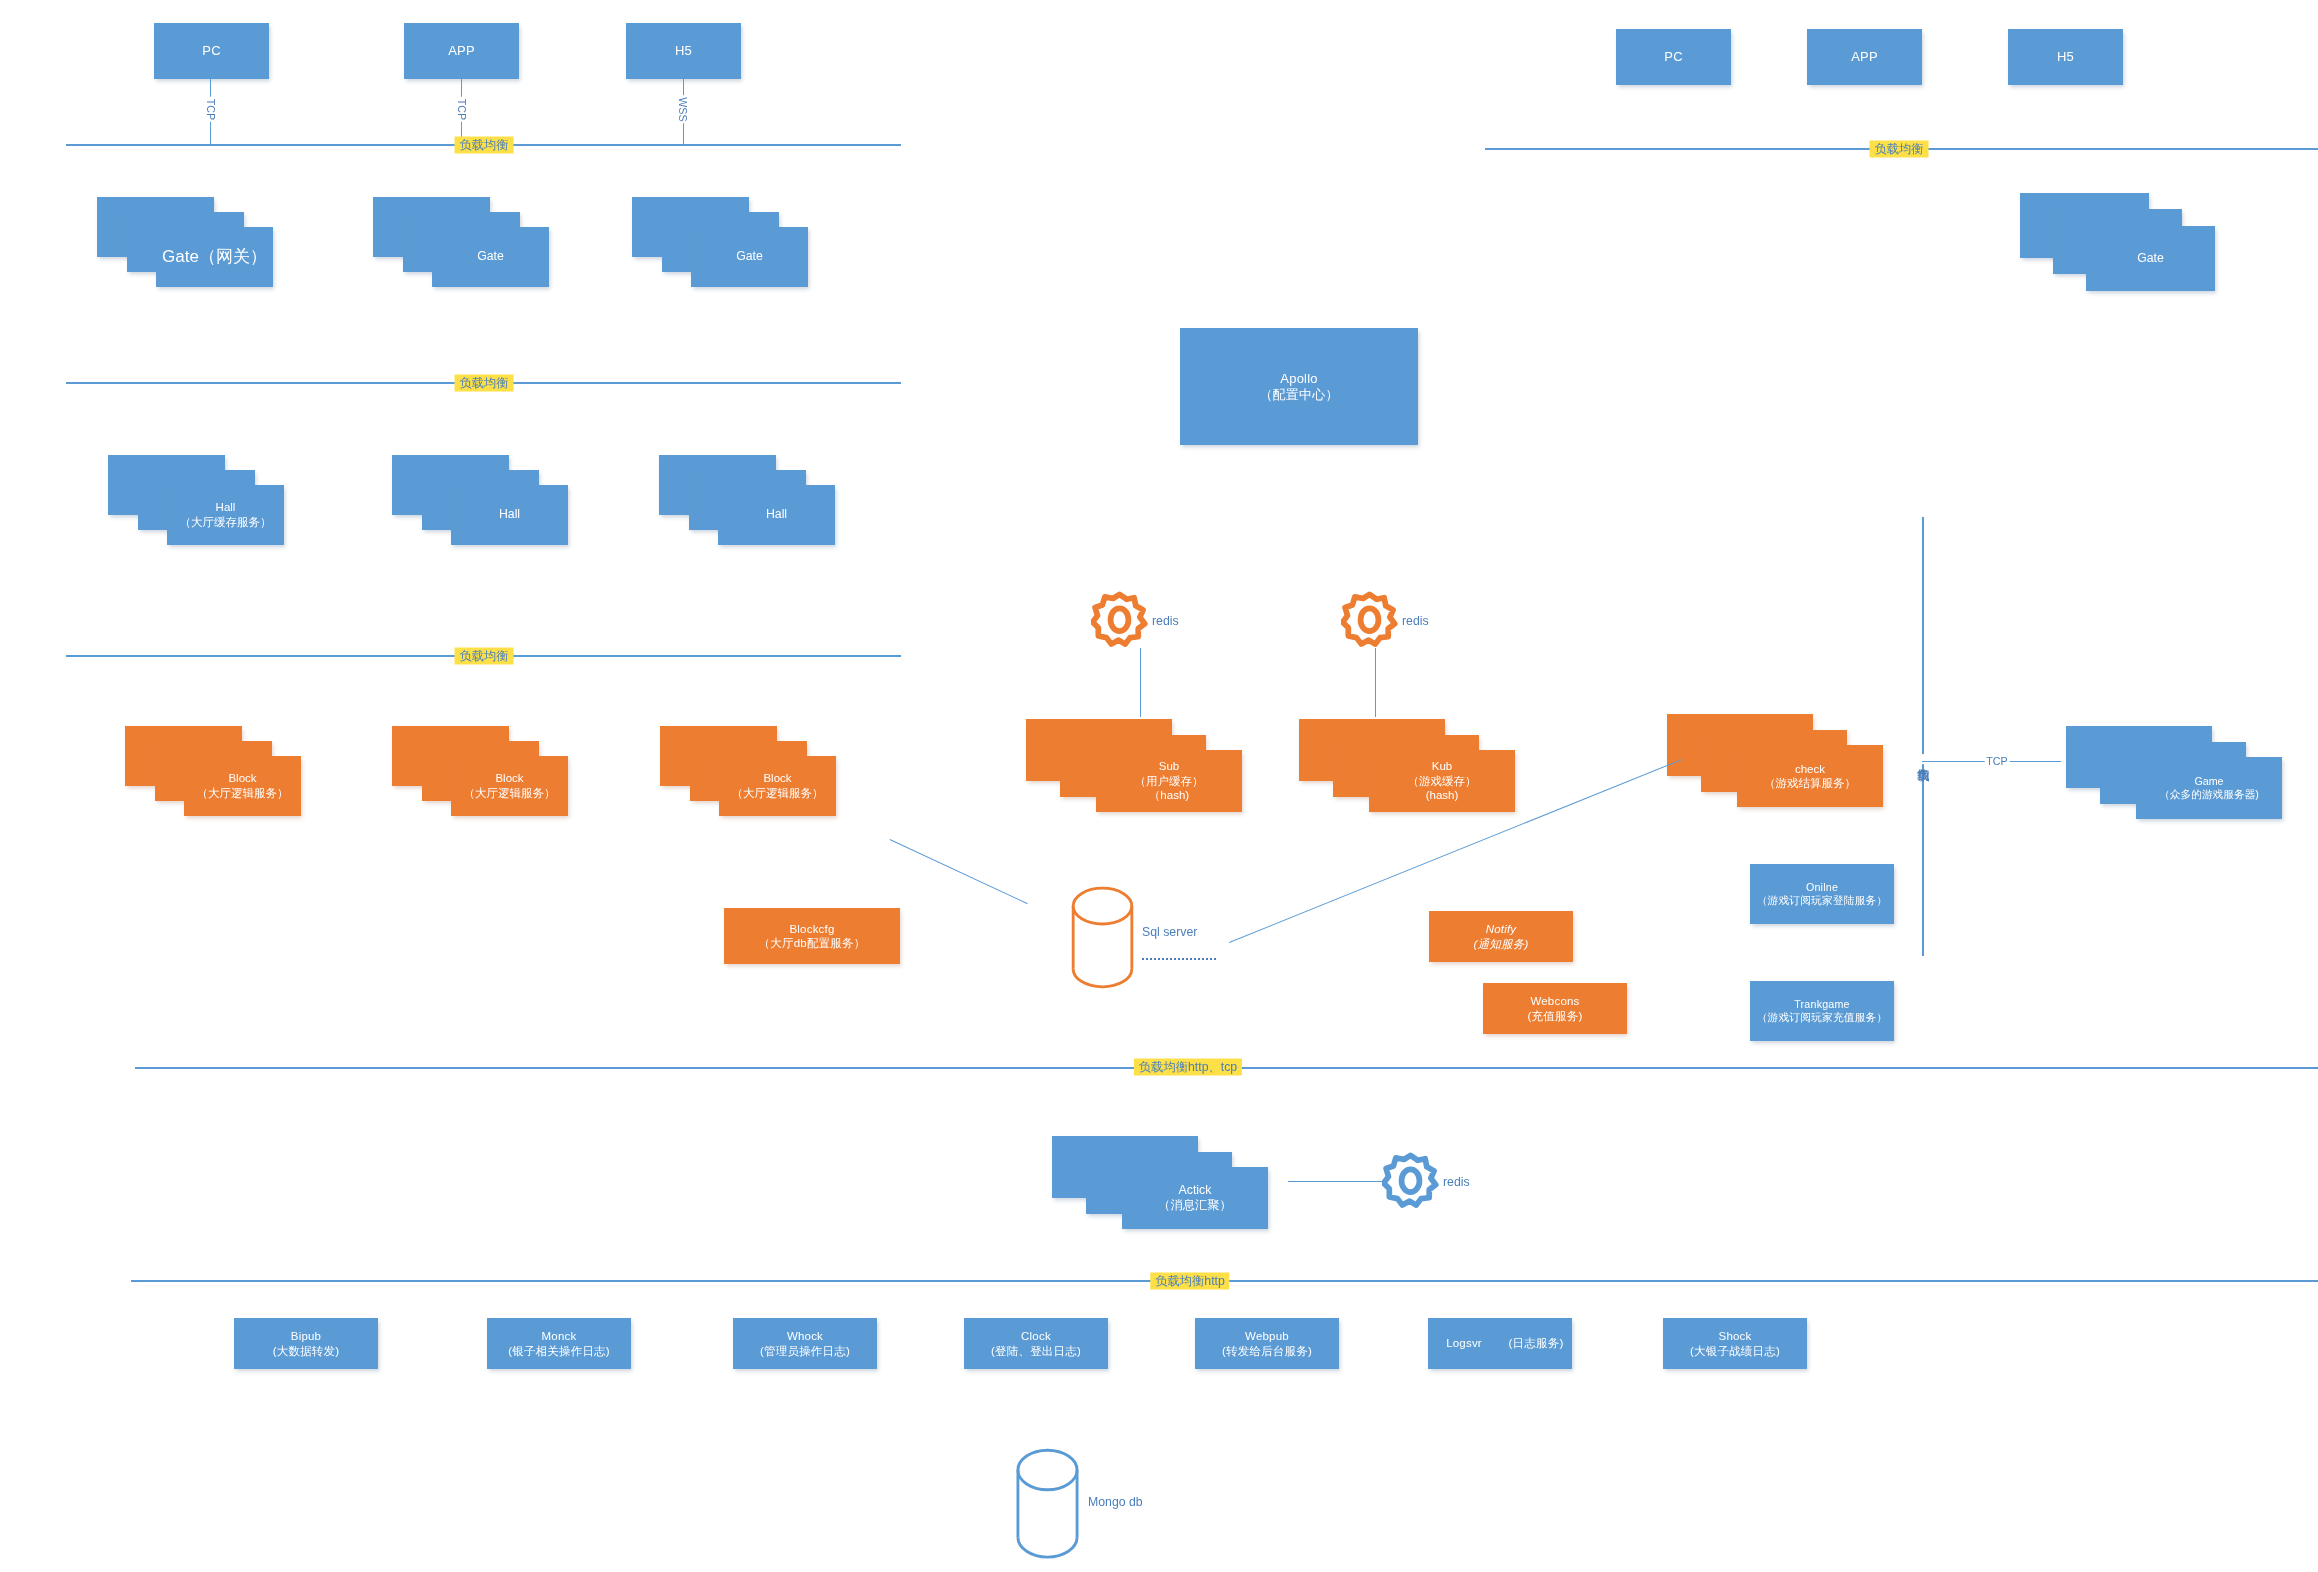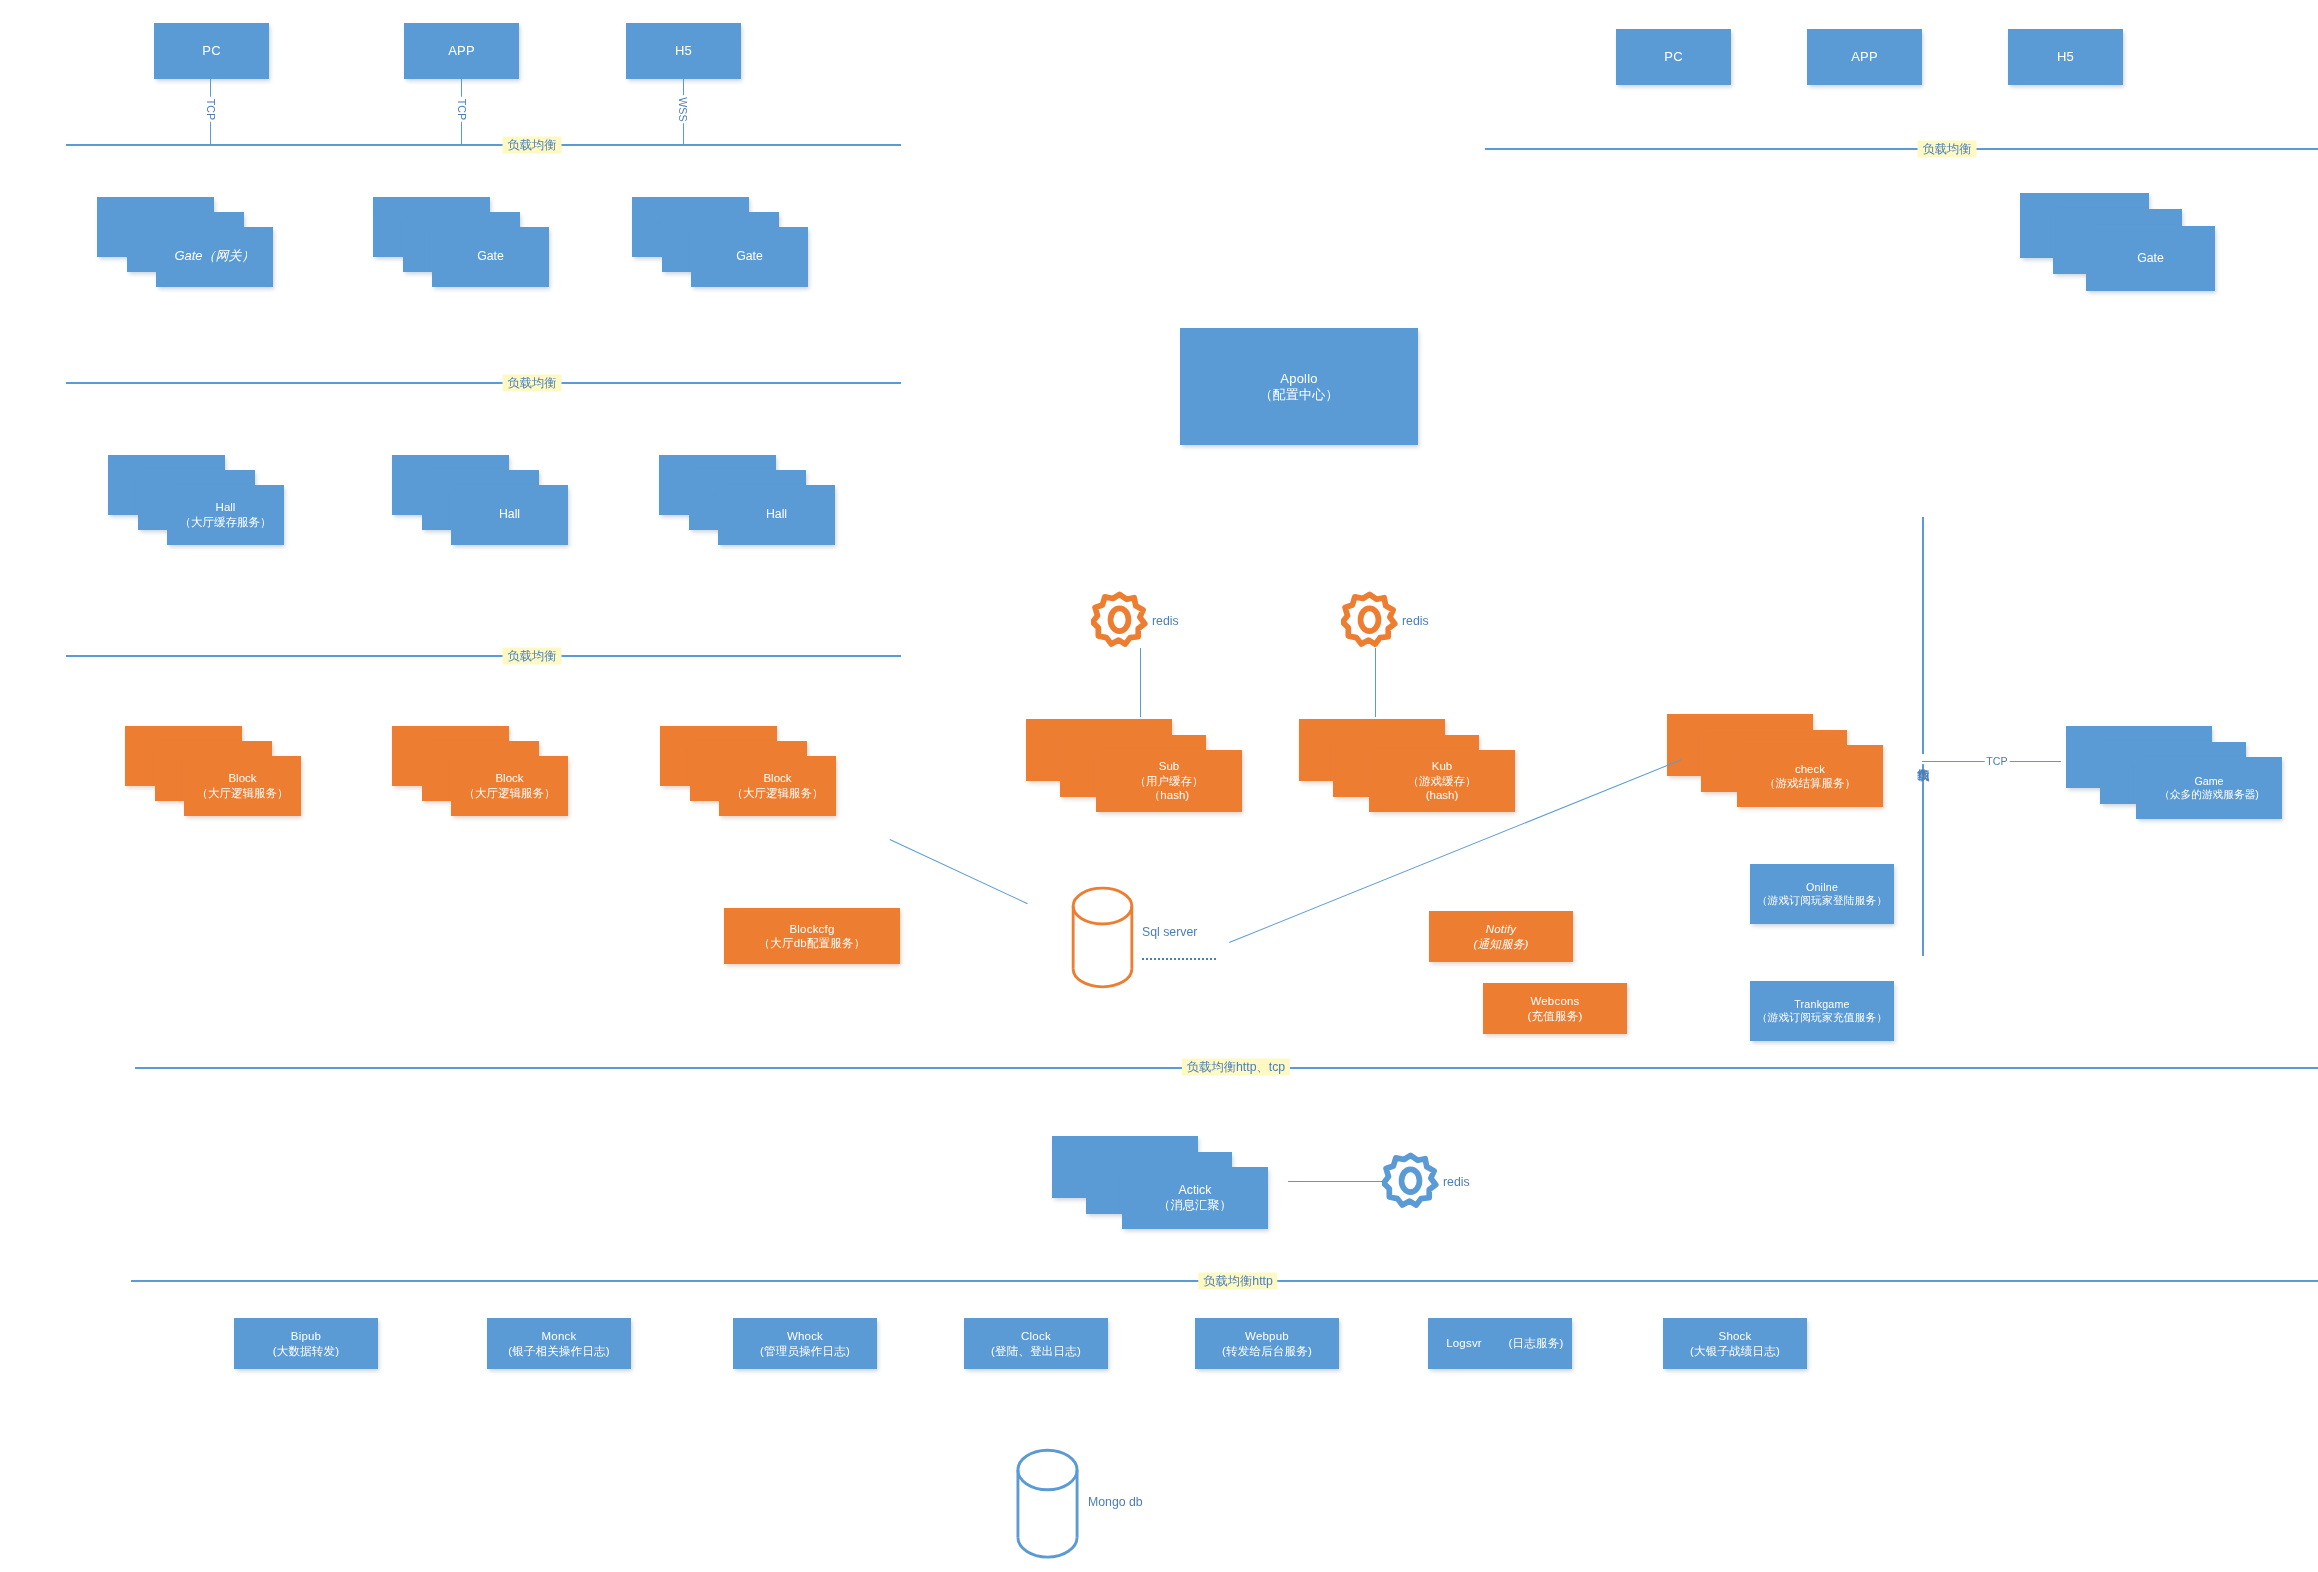--- a/index.html
+++ b/index.html
@@ -22,22 +22,22 @@
   .stack .lbl{position:absolute;display:flex;align-items:center;justify-content:center;
               text-align:center;color:#fff;line-height:1.25;box-sizing:border-box;
               padding:0 3.3px;}
 
   
   .hline{position:absolute;height:0;border-top:2.1px solid #5b9bd5;}
   .vline{position:absolute;width:0;border-left:2.1px solid #5b9bd5;}
   .thinv{position:absolute;width:0;border-left:1.5px solid #5b9bd5;}
   .thinh{position:absolute;height:0;border-top:1.5px solid #5b9bd5;}
 
-  .lb-label{position:absolute;background:#fef9c3;color:#4a7ebb;font-size:12.3px;
-            padding:0 4.9px;white-space:nowrap;transform:translate(-50%,-50%);margin-left:48px;}
+  .lb-label{position:absolute;background:#fde047;color:#4a7ebb;font-size:12.3px;
+            padding:0 4.9px;white-space:nowrap;transform:translate(-50%,-50%);}
   .lb-label-v{position:absolute;background:#fff;color:#4a7ebb;font-size:12.3px;
               padding:4.9px 0;white-space:nowrap;writing-mode:vertical-rl;
               transform:translate(-50%,-50%);}
   .edge-label{position:absolute;background:#fff;color:#4a7ebb;font-size:10.7px;
               padding:0.8px 1.6px;white-space:nowrap;transform:translate(-50%,-50%);}
   .edge-label-v{position:absolute;background:#fff;color:#4a7ebb;font-size:10.7px;
                 padding:1.6px 0.8px;white-space:nowrap;writing-mode:vertical-rl;
                 transform:translate(-50%,-50%);}
 
   .diagline{position:absolute;transform-origin:0 0;height:0;border-top:1.6px solid #5b9bd5;}
@@ -80,21 +80,21 @@
   <div class="edge-label-v" style="left:462px;top:109px;">TCP</div>
   <div class="edge-label-v" style="left:683px;top:109px;">WSS</div>
 
   <div class="hline" style="left:66px;top:144px;width:835px;"></div>
   <div class="lb-label" style="left:484px;top:145px;">负载均衡</div>
 
   <div class="stack" style="left:97px;top:197px;width:176px;height:90px;">
     <div class="sh b" style="left:0;top:0;width:117px;height:60px;"></div>
     <div class="sh b" style="left:29.5px;top:14.8px;width:117px;height:60px;"></div>
     <div class="sh b" style="left:59px;top:29.5px;width:117px;height:60px;"></div>
-    <div class="lbl" style="left:59px;top:29.5px;width:117px;height:60px;font-size:13px;font-style:italic;">Gate（网关）</div>
+    <div class="lbl" style="left:59px;top:29.5px;width:117px;height:60px;font-size:17px;">Gate（网关）</div>
   </div>
 
   <div class="stack" style="left:373px;top:197px;width:176px;height:90px;">
     <div class="sh b" style="left:0;top:0;width:117px;height:60px;"></div>
     <div class="sh b" style="left:29.5px;top:14.8px;width:117px;height:60px;"></div>
     <div class="sh b" style="left:59px;top:29.5px;width:117px;height:60px;"></div>
     <div class="lbl" style="left:59px;top:29.5px;width:117px;height:60px;font-size:12.3px;">Gate</div>
   </div>
 
   <div class="stack" style="left:632px;top:197px;width:176px;height:90px;">

